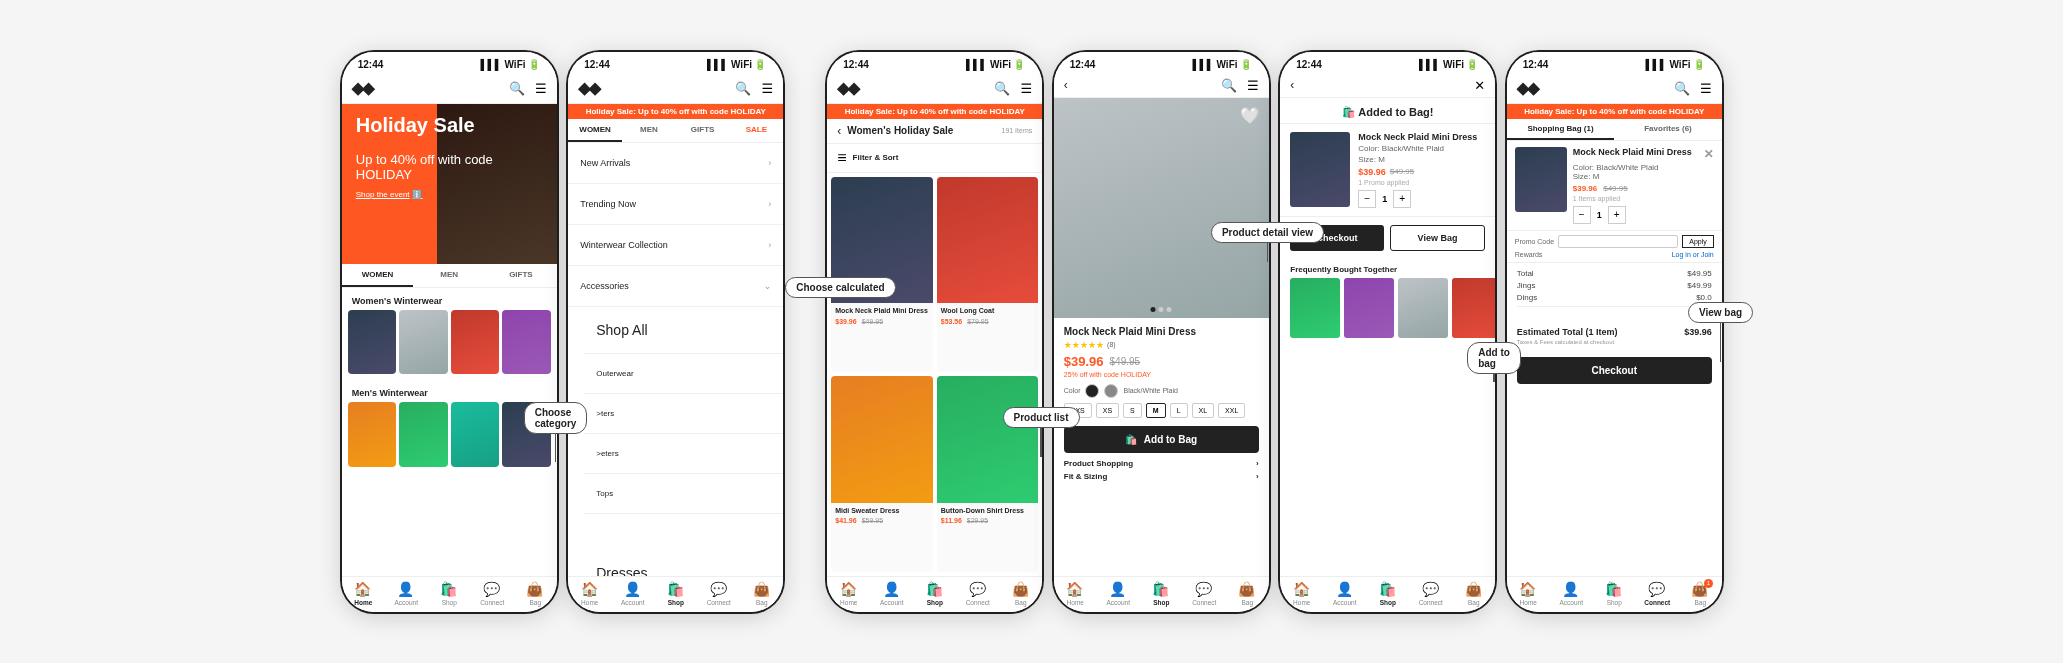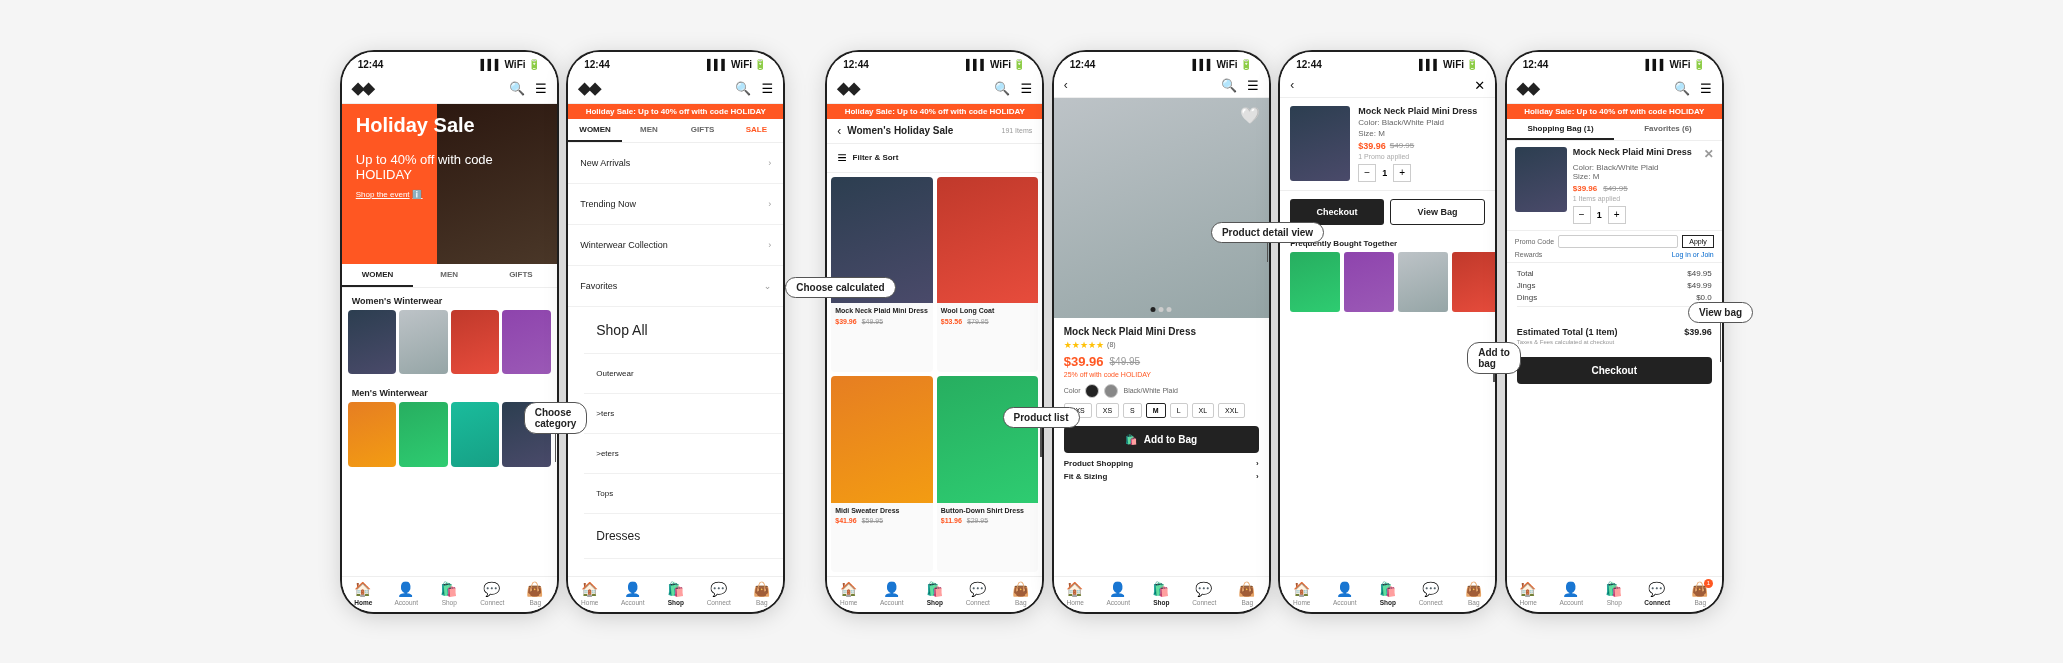--- a/index.html
+++ b/index.html
@@ -437,40 +437,40 @@
         </div>
       <div class="menu-row">
           <span>Trending Now</span>
           <span class="chevron">›</span>
         </div>
       <div class="menu-row">
           <span>Winterwear Collection</span>
           <span class="chevron">›</span>
         </div>
       <div class="menu-row">
-          <span>Favorites</span>
+          <span>Accessories</span>
           <span class="chevron">⌄</span>
         </div>
       <div style="padding-left:16px;">
         <div class="menu-row" style="font-size:14px;">
             <span>Shop All</span>
           </div>
         <div class="menu-row" style="font-size:8px;">
             <span>Outerwear</span>
           </div>
         <div class="menu-row" style="font-size:8px;">
             <span>&gt;ters</span>
           </div>
         <div class="menu-row" style="font-size:8px;">
             <span>&gt;eters</span>
           </div>
         <div class="menu-row" style="font-size:8px;">
             <span>Tops</span>
           </div>
-        <div class="menu-row" style="font-size:12px;">
+        <div class="menu-row" style="font-size:14px;margin-top:36px;">
             <span>Dresses</span>
           </div>
         <div class="menu-row" style="font-size:8px;">
             <span>Skirts</span>
           </div>
         <div class="menu-row" style="font-size:8px;">
             <span>Basics</span>
           </div>
         <div class="menu-row" style="font-size:8px;">
             <span>Accessories</span>
@@ -703,20 +703,24 @@
       <span>12:44</span>
       <span>▌▌▌ WiFi 🔋</span>
     </div>
     <div class="nav-bar">
       <span class="back-arrow">‹</span>
       <div class="nav-icons">
         <span>✕</span>
       </div>
     </div>
 
+    <div class="added-header">
+      <span>🛍️</span>
+      <span>Added to Bag!</span>
+    </div>
 
     <div class="added-item">
       <div class="added-item-img img-bg-1"></div>
       <div class="added-item-info">
         <div class="added-item-name">Mock Neck Plaid Mini Dress</div>
         <div class="added-item-detail">Color: Black/White Plaid</div>
         <div class="added-item-detail">Size: M</div>
         <div class="added-item-prices">
           <span style="color:#ff5722;font-size:9px;font-weight:700;">$39.96</span>
           <span style="text-decoration:line-through;color:#999;font-size:8px;">$49.95</span>

